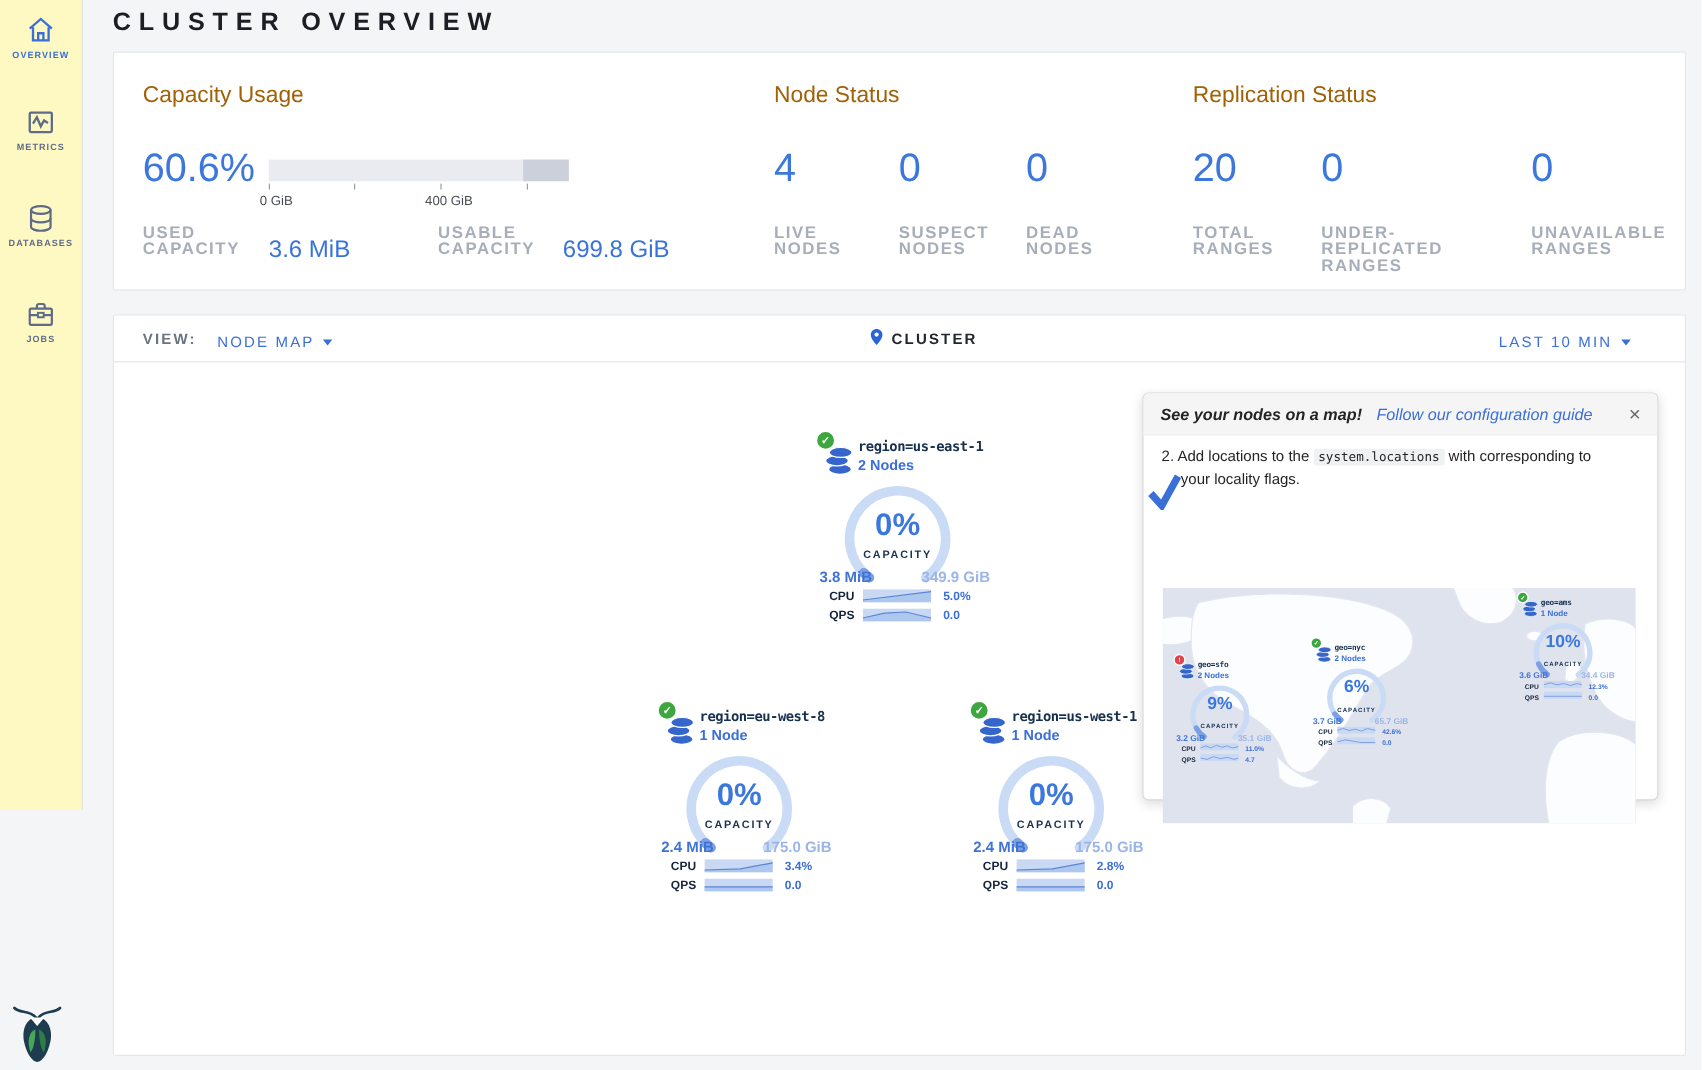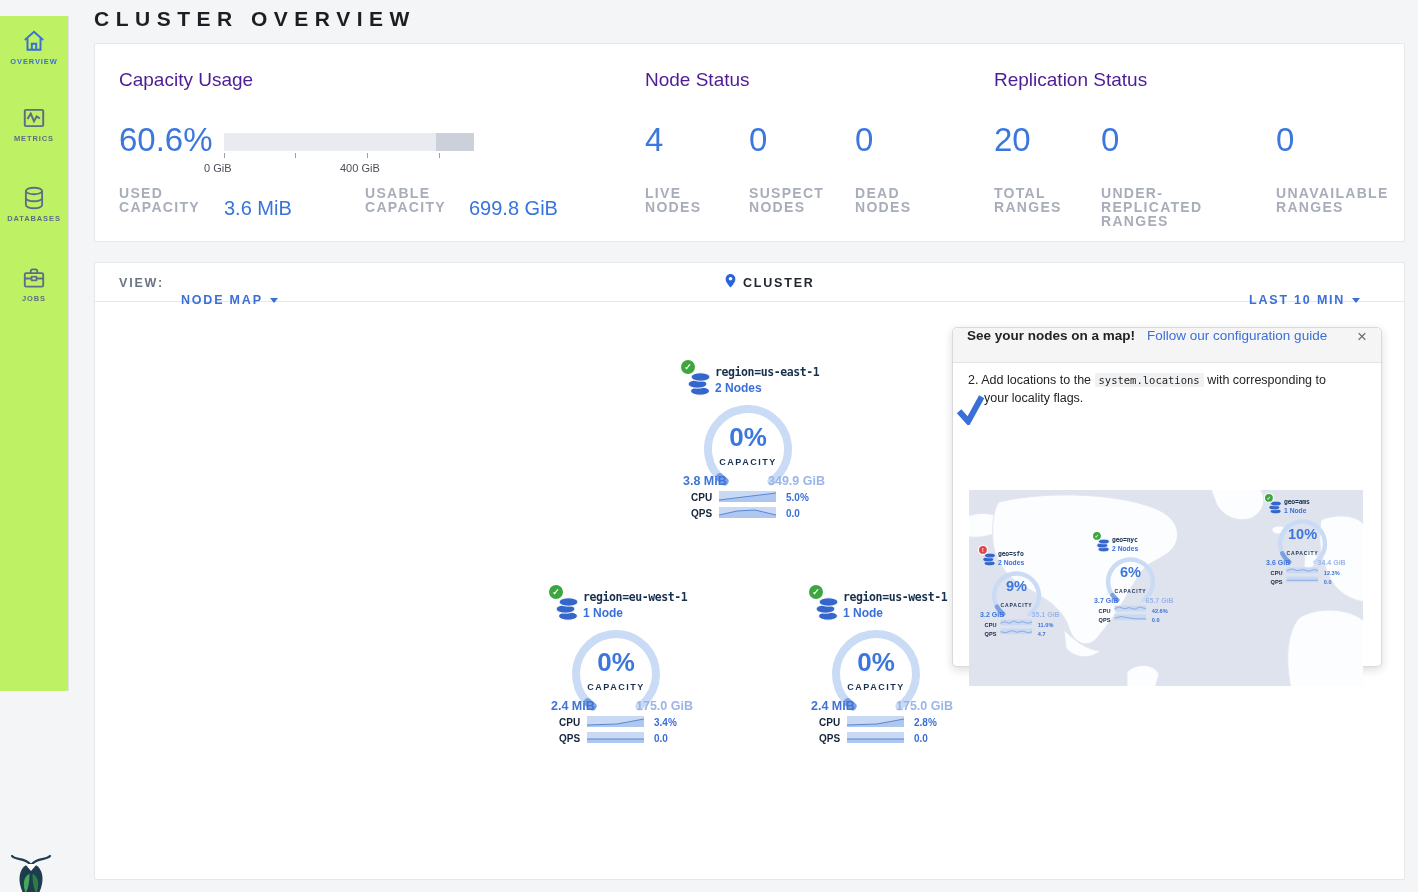--- a/index.html
+++ b/index.html
@@ -1,43 +1,43 @@
 <!DOCTYPE html>
 <html><head>
 <meta charset="utf-8">
 <style>
   html,body{margin:0;padding:0;background:#fff;}
   .page{position:relative;width:1418px;height:892px;background:#f4f5f6;overflow:hidden;
         font-family:"Liberation Sans",sans-serif;-webkit-font-smoothing:antialiased;}
   
-  .sidebar{position:absolute;left:0;top:16px;width:68px;height:675px;background:#bef264;border-right:1px solid #e2e3e6;z-index:5;}
+  .sidebar{position:absolute;left:0;top:0;width:68px;height:675px;background:#fef9c3;border-right:1px solid #e2e3e6;z-index:5;}
   .sb-item{position:absolute;width:68px;text-align:center;cursor:pointer;}
   .sb-icon{width:26px;height:26px;margin:0 auto;display:block;}
   .sb-label{margin-top:3px;font-size:7.5px;font-weight:bold;letter-spacing:0.9px;color:#5f6c87;}
   .sb-item.active .sb-label{color:#3b6fd8;}
   .logo{position:absolute;left:10px;top:836px;width:42px;height:52px;}
   
   .page-title{position:absolute;left:94px;top:7px;font-size:21px;font-weight:bold;letter-spacing:6.5px;color:#1b1e23;}
   
   .card{position:absolute;background:#fff;border:1px solid #e6e7ea;border-radius:2px;box-sizing:border-box;}
   .summary-card{left:94px;top:43px;width:1311px;height:199px;}
   .main-card{left:94px;top:262px;width:1311px;height:618px;}
-  .section-title{position:absolute;top:25px;font-size:19px;color:#4c1d95;}
+  .section-title{position:absolute;top:25px;font-size:19px;color:#a16207;}
   .big-num{position:absolute;top:77px;font-size:33px;color:#3b77dd;}
   .stat-label{position:absolute;top:142px;font-size:14px;font-weight:bold;letter-spacing:1.3px;color:#a8aeb9;line-height:14px;}
   .stat-value{position:absolute;top:153px;font-size:20px;color:#3873dc;}
   
   .cap-bar{position:absolute;left:129px;top:89px;width:250px;height:18px;background:#e9ebf1;}
   .cap-bar-dark{position:absolute;left:212px;top:0;width:38px;height:18px;background:#ccd0da;}
   .tick{position:absolute;top:109px;width:1px;height:5px;background:#9aa0aa;}
-  .tick-label{position:absolute;top:118px;font-size:11px;color:#4a4f57;text-align:left;}
+  .tick-label{position:absolute;top:118px;font-size:11px;color:#4a4f57;text-align:right;}
   
   .viewbar{position:absolute;left:0;top:0;width:100%;height:39px;border-bottom:1px solid #e6e7ea;box-sizing:border-box;}
   .vb-label{position:absolute;top:13px;font-size:12.5px;font-weight:bold;letter-spacing:1.8px;color:#6b7485;}
-  .vb-link{position:absolute;top:30px;font-size:12.5px;font-weight:bold;letter-spacing:1.8px;color:#3b6fd8;cursor:pointer;}
+  .vb-link{position:absolute;top:15px;font-size:12.5px;font-weight:normal;letter-spacing:1.8px;color:#3b6fd8;cursor:pointer;}
   .vb-crumb{position:absolute;top:13px;font-size:12.5px;font-weight:bold;letter-spacing:1.8px;color:#22272e;}
   .caret{display:inline-block;width:0;height:0;border-left:4.5px solid transparent;border-right:4.5px solid transparent;border-top:5.5px solid currentColor;margin-left:7px;vertical-align:1px;}
   .pin{position:absolute;top:10px;width:13px;height:16px;}
   
   .nodebox{position:absolute;width:150px;height:163px;}
   .badge{position:absolute;left:-2px;top:-2px;width:14px;height:14px;border-radius:50%;border:2px solid #fff;color:#fff;font-size:9px;line-height:14px;text-align:center;font-weight:bold;z-index:2;}
   .badge.ok{background:#3da63f;}
   .badge.warn{background:#e0434c;}
   .dbstack{position:absolute;left:6px;top:10px;width:27px;height:27px;}
   .region{position:absolute;left:34px;top:5px;font-family:"DejaVu Sans Mono",monospace;font-size:11.5px;font-weight:bold;letter-spacing:-0.4px;color:#17304d;white-space:nowrap;}
@@ -50,21 +50,21 @@
   .capvals .used{color:#3f74d6;}
   .capvals .total{color:#9bb5e8;}
   .metricrow{position:absolute;left:10px;width:140px;height:13px;}
   .mlabel{position:absolute;left:0;top:1px;font-size:10px;font-weight:bold;color:#16253c;}
   .metricrow svg{position:absolute;left:28px;top:0;}
   .mval{position:absolute;left:95px;top:1px;font-size:10px;font-weight:bold;color:#3b6fd8;}
   .row-cpu{top:131px;} .row-qps{top:147px;}
   .mini{transform:scale(0.56);transform-origin:0 0;}
   
   .popup{position:absolute;left:952px;top:327px;width:428px;height:338px;background:#fff;border:1px solid #d9dadd;border-radius:5px;box-shadow:0 3px 10px rgba(0,0,0,0.14);z-index:8;}
-  .popup-header{position:relative;height:35px;background:#f5f5f6;border-bottom:1px solid #e4e4e6;border-radius:5px 5px 0 0;display:flex;padding:0 14px;box-sizing:border-box;}
+  .popup-header{position:relative;height:35px;background:#f5f5f6;border-bottom:1px solid #e4e4e6;border-radius:5px 5px 0 0;display:flex;align-items:center;padding:0 14px;box-sizing:border-box;font-style:italic;}
   .popup-title{font-size:13.5px;font-weight:bold;color:#242424;}
   .popup-guide{font-size:13.5px;color:#3b6fd8;margin-left:12px;cursor:pointer;text-decoration:none;}
   .popup-close{margin-left:auto;font-size:17px;color:#6b6b6b;cursor:pointer;line-height:1;}
   .popup-body{position:relative;padding:8px 8px 0 15px;font-size:12.5px;color:#242424;line-height:18px;}
   .step-line{white-space:nowrap;overflow:hidden;}
   .step-line.indent{padding-left:16px;}
   .step-line a{color:#3b6fd8;text-decoration:none;cursor:pointer;}
   .code{font-family:"DejaVu Sans Mono",monospace;font-size:10.5px;background:#f0f1f3;border-radius:2px;padding:1px 4px;color:#242424;}
   .bigcheck{position:absolute;left:3px;top:32px;z-index:3;}
   .map-preview{position:absolute;left:16px;top:127px;width:394px;height:196px;background:#dfe3ee;overflow:hidden;}
@@ -213,21 +213,21 @@
 
   <div class="nodebox" style="left:549px;top:585px">
     <span class="badge ok">✓</span>
     <svg class="dbstack" viewBox="0 0 27 27">
       <g fill="#3566cc" stroke="#fff" stroke-width="1">
         <ellipse cx="13" cy="21" rx="9.5" ry="4.2"></ellipse>
         <ellipse cx="10.5" cy="14" rx="9.5" ry="4.2"></ellipse>
         <ellipse cx="13.5" cy="7" rx="9.5" ry="4.2"></ellipse>
       </g>
     </svg>
-    <div class="region">region=eu-west-1</div>
+    <div class="region">region=eu-west-8</div>
     <div class="nodecount">1 Node</div>
     <div class="gauge">
       <svg width="110" height="94" viewBox="0 0 110 94">
         <circle cx="55" cy="49" r="40" fill="none" stroke="#cadbf6" stroke-width="8" pathLength="100" stroke-dasharray="80 20" stroke-linecap="round" transform="rotate(126 55 49)"></circle>
         <circle cx="55" cy="49" r="40" fill="none" stroke="#7ba0e4" stroke-width="8" pathLength="100" stroke-dasharray="2.5 97.5" stroke-linecap="round" transform="rotate(126 55 49)"></circle>
       </svg>
       <div class="pct">0%</div>
       <div class="caplabel">CAPACITY</div>
     </div>
     <div class="capvals">

